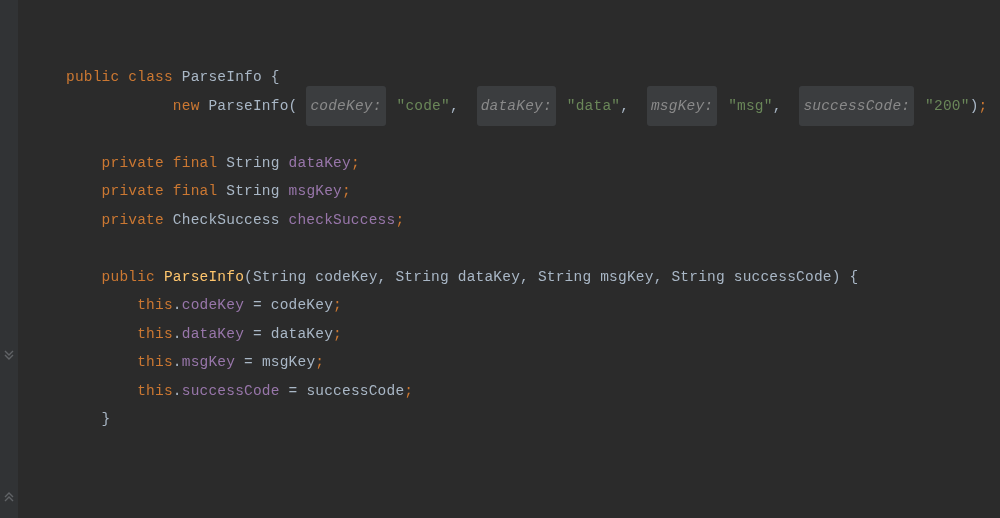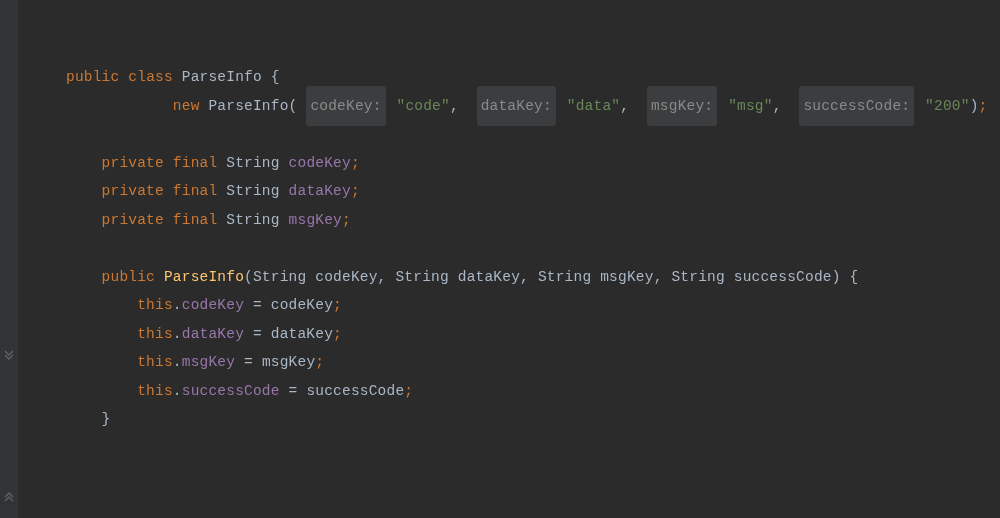--- a/index.html
+++ b/index.html
@@ -48,21 +48,21 @@
 .line.current {
   background: #323232;
 }
 .kw-orange { color: #cc7832; font-style: normal; }
 .classname { color: #a9b7c6; }
 .ident-def { color: #ffc66d; font-style: normal; }
 .ident-italic { color: #9876aa; font-style: italic; }
 .field { color: #9876aa; }
 .string { color: #6a8759; }
 .punct { color: #a9b7c6; }
-.param-hint { background: #3b3d3f; color: #8a8a8a; border-radius: 3px; padding: 12px 4px; margin: 0 2px 0 0; }
+.param-hint { background: #3b3d3f; color: #8a8a8a; border-radius: 3px; padding: 12px 4px; font-style: italic; margin: 0 2px 0 0; }
 .local { color: #a9b7c6; }
 .type { color: #a9b7c6; }
 .semi { color: #cc7832; }
 .caret {
   position: absolute;
   width: 1.5px;
   height: 20px;
   background: #bbbbbb;
   top: 4px;
   display: inline-block;
@@ -89,27 +89,27 @@
     <div class="line"></div>
     <div class="line"></div>
 
     <div class="line"><span class="kw-orange">public</span> <span class="kw-orange">class</span> <span class="classname">ParseInfo</span><span class="punct"> {</span></div>
 
 
     <div class="line">            <span class="kw-orange">new</span> <span class="classname">ParseInfo</span><span class="punct">(</span> <span class="param-hint">codeKey:</span> <span class="string">"code"</span><span class="punct">, </span> <span class="param-hint">dataKey:</span> <span class="string">"data"</span><span class="punct">, </span> <span class="param-hint">msgKey:</span> <span class="string">"msg"</span><span class="punct">, </span> <span class="param-hint">successCode:</span> <span class="string">"200"</span><span class="punct">)</span><span class="semi">;</span></div>
 
     <div class="line"></div>
 
-    <div class="line">    <span class="kw-orange">private</span> <span class="kw-orange">final</span> <span class="type">String</span> <span class="field">codeKey</span><span class="semi">;</span></div>
 
     <div class="line">    <span class="kw-orange">private</span> <span class="kw-orange">final</span> <span class="type">String</span> <span class="field">dataKey</span><span class="semi">;</span></div>
 
     <div class="line">    <span class="kw-orange">private</span> <span class="kw-orange">final</span> <span class="type">String</span> <span class="field">msgKey</span><span class="semi">;</span></div>
 
 
+    <div class="line">    <span class="kw-orange">private</span> <span class="type">CheckSuccess</span> <span class="field">checkSuccess</span><span class="semi">;</span></div>
 
     <div class="line"></div>
 
     <div class="line">    <span class="kw-orange">public</span> <span class="ident-def">ParseInfo</span><span class="punct">(</span><span class="type">String</span> <span class="local">codeKey</span><span class="punct">, </span><span class="type">String</span> <span class="local">dataKey</span><span class="punct">, </span><span class="type">String</span> <span class="local">msgKey</span><span class="punct">, </span><span class="type">String</span> <span class="local">successCode</span><span class="punct">)</span><span class="punct"> {</span></div>
 
     <div class="line">        <span class="kw-orange">this</span><span class="punct">.</span><span class="field">codeKey</span><span class="punct"> = </span><span class="local">codeKey</span><span class="semi">;</span></div>
 
     <div class="line">        <span class="kw-orange">this</span><span class="punct">.</span><span class="field">dataKey</span><span class="punct"> = </span><span class="local">dataKey</span><span class="semi">;</span></div>
 
     <div class="line">        <span class="kw-orange">this</span><span class="punct">.</span><span class="field">msgKey</span><span class="punct"> = </span><span class="local">msgKey</span><span class="semi">;</span></div>

